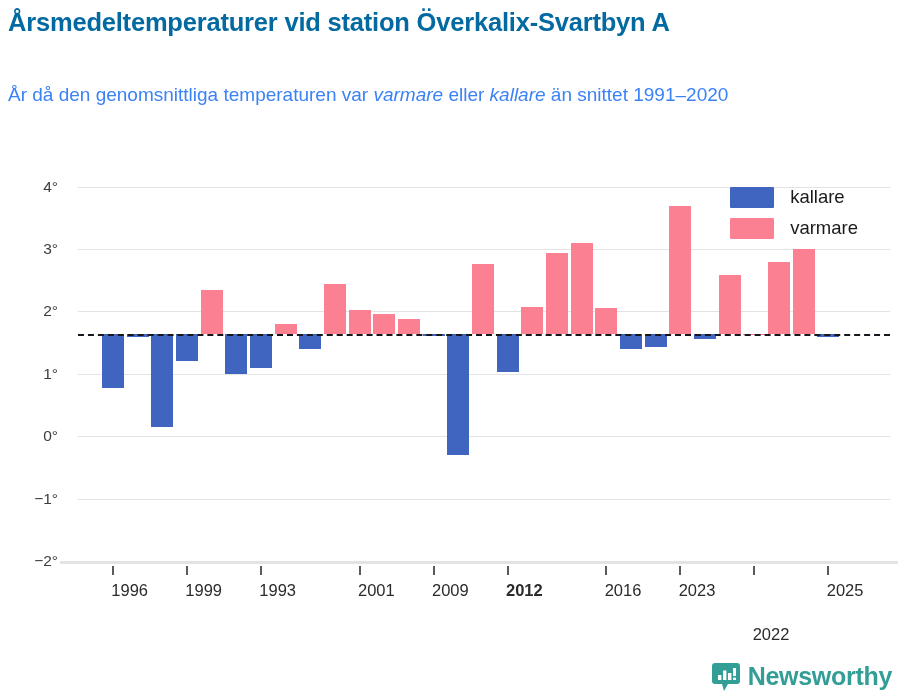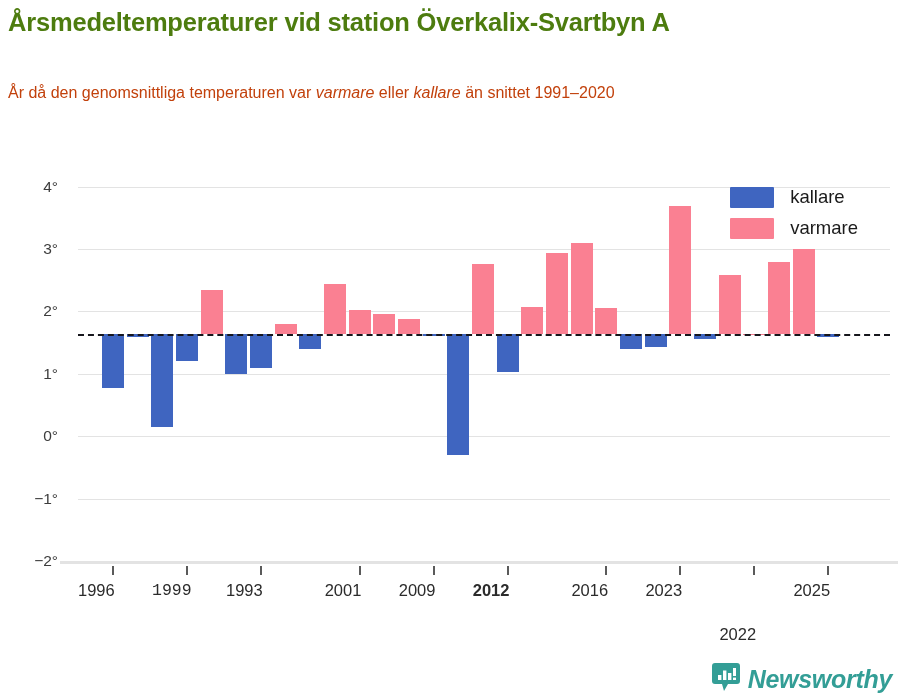--- a/index.html
+++ b/index.html
@@ -14,30 +14,30 @@
     position: relative;
     width: 900px; height: 700px;
     background: #ffffff;
   }
   #title {
     position: absolute;
     left: 8px; top: 8px;
     width: 884px;
     font-size: 25.5px;
     font-weight: bold;
-    color: #4d7c0f;
+    color: #0369a1;
     letter-spacing: -0.2px;
     white-space: nowrap;
   }
   #subtitle {
     position: absolute;
     left: 8px; top: 82px;
     width: 870px;
-    font-size: 16px;
-    color: #c2410c;
+    font-size: 19px;
+    color: #3b82f6;
     line-height: 1.42;
   }
   #subtitle em { font-style: italic; }
 
   #plot {
     position: absolute;
     left: 0px; top: 0px;
     width: 900px; height: 700px;
   }
 
@@ -82,21 +82,21 @@
     top: 566px;
     width: 2px; height: 9px;
     background: #5a5a5a;
     transform: translateX(-1px);
   }
   .xtick-label {
     position: absolute;
     top: 581px;
     width: 70px;
     margin-left: -35px;
-    text-align: left;
+    text-align: right;
     font-size: 16.5px;
     color: #2b2b2b;
   }
 
   #legend {
     position: absolute;
     right: 42px; top: 186px;
     display: flex;
     flex-direction: column;
     gap: 9px;
@@ -118,23 +118,22 @@
   #footnote {
     position: absolute;
     left: 8px; top: 640px;
     font-size: 13.5px;
     color: #202020;
   }
   #logo {
     position: absolute;
     right: 8px; top: 662px;
     display: flex;
-    align-items: center;
+    align-items: flex-start;
     gap: 7px;
-    font-style: italic;
   }
   #logo-text {
     font-size: 25px;
     font-weight: bold;
     color: #339e96;
     letter-spacing: -0.3px;
   }
 </style>
 </head>
 <body>
@@ -195,21 +194,21 @@
         <div class="bar varmare" style="left: 768.09px; top: 262.004px; width: 22px; height: 72.384px; background: rgb(250, 128, 146);"></div>
         <div class="bar varmare" style="left: 792.76px; top: 248.9px; width: 22px; height: 85.488px; background: rgb(250, 128, 146);"></div>
         <div class="bar kallare" style="left: 817.43px; top: 334.388px; width: 22px; height: 3.12px; background: rgb(63, 101, 192);"></div>
       </div>
     <div id="baseline-el" class="baseline" style="top: 334.388px; border-top-color: rgb(22, 22, 28);"></div>
     <div id="xaxis-line"></div>
     <div id="xticks">
         <div class="xtick" style="left: 113px;"></div>
         <div class="xtick-label" style="left: 113px;">1996</div>
         <div class="xtick" style="left: 187.01px;"></div>
-        <div class="xtick-label" style="left: 187.01px; font-family: Liberation Mono, monospace;">1999</div>
+        <div class="xtick-label" style="left: 187.01px;">1999</div>
         <div class="xtick" style="left: 261.02px;"></div>
         <div class="xtick-label" style="left: 261.02px;">1993</div>
         <div class="xtick" style="left: 359.7px;"></div>
         <div class="xtick-label" style="left: 359.7px;">2001</div>
         <div class="xtick" style="left: 433.71px;"></div>
         <div class="xtick-label" style="left: 433.71px;">2009</div>
         <div class="xtick" style="left: 507.72px;"></div>
         <div class="xtick-label" style="left: 507.72px; font-weight: bold;">2012</div>
         <div class="xtick" style="left: 606.4px;"></div>
         <div class="xtick-label" style="left: 606.4px;">2016</div>

